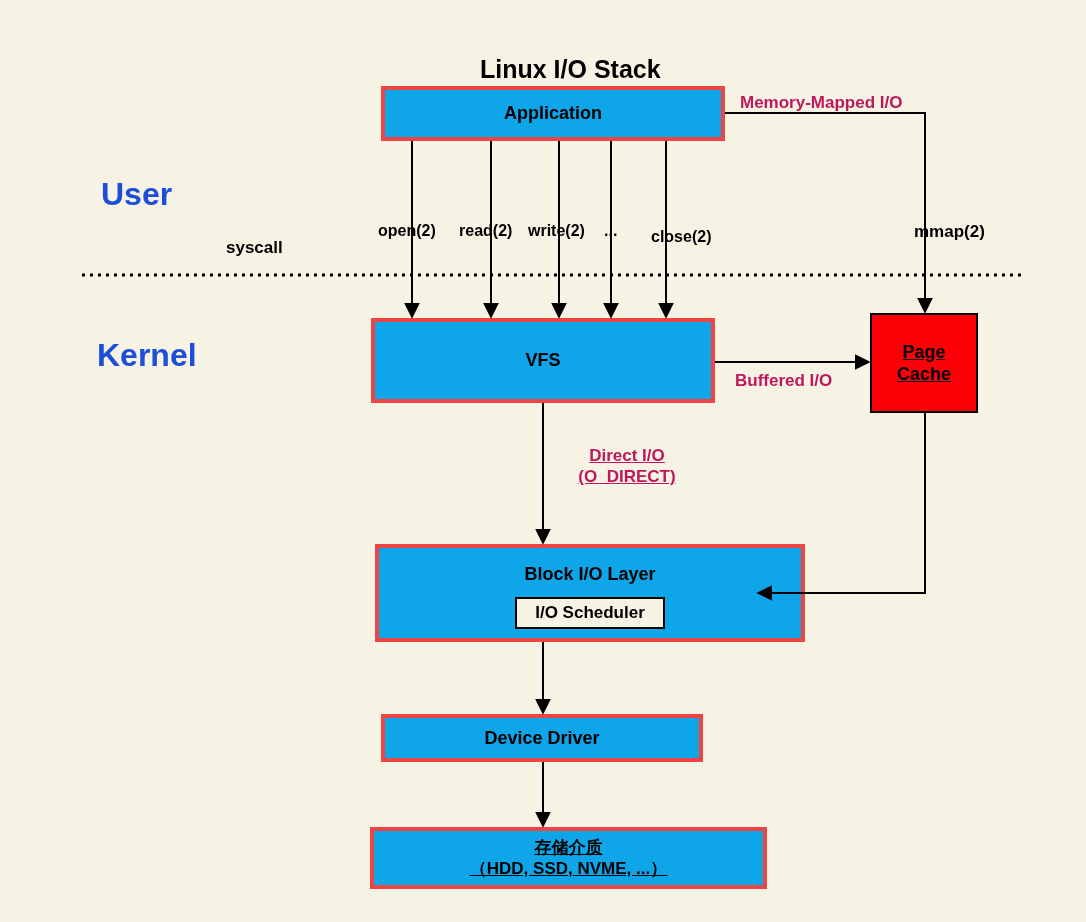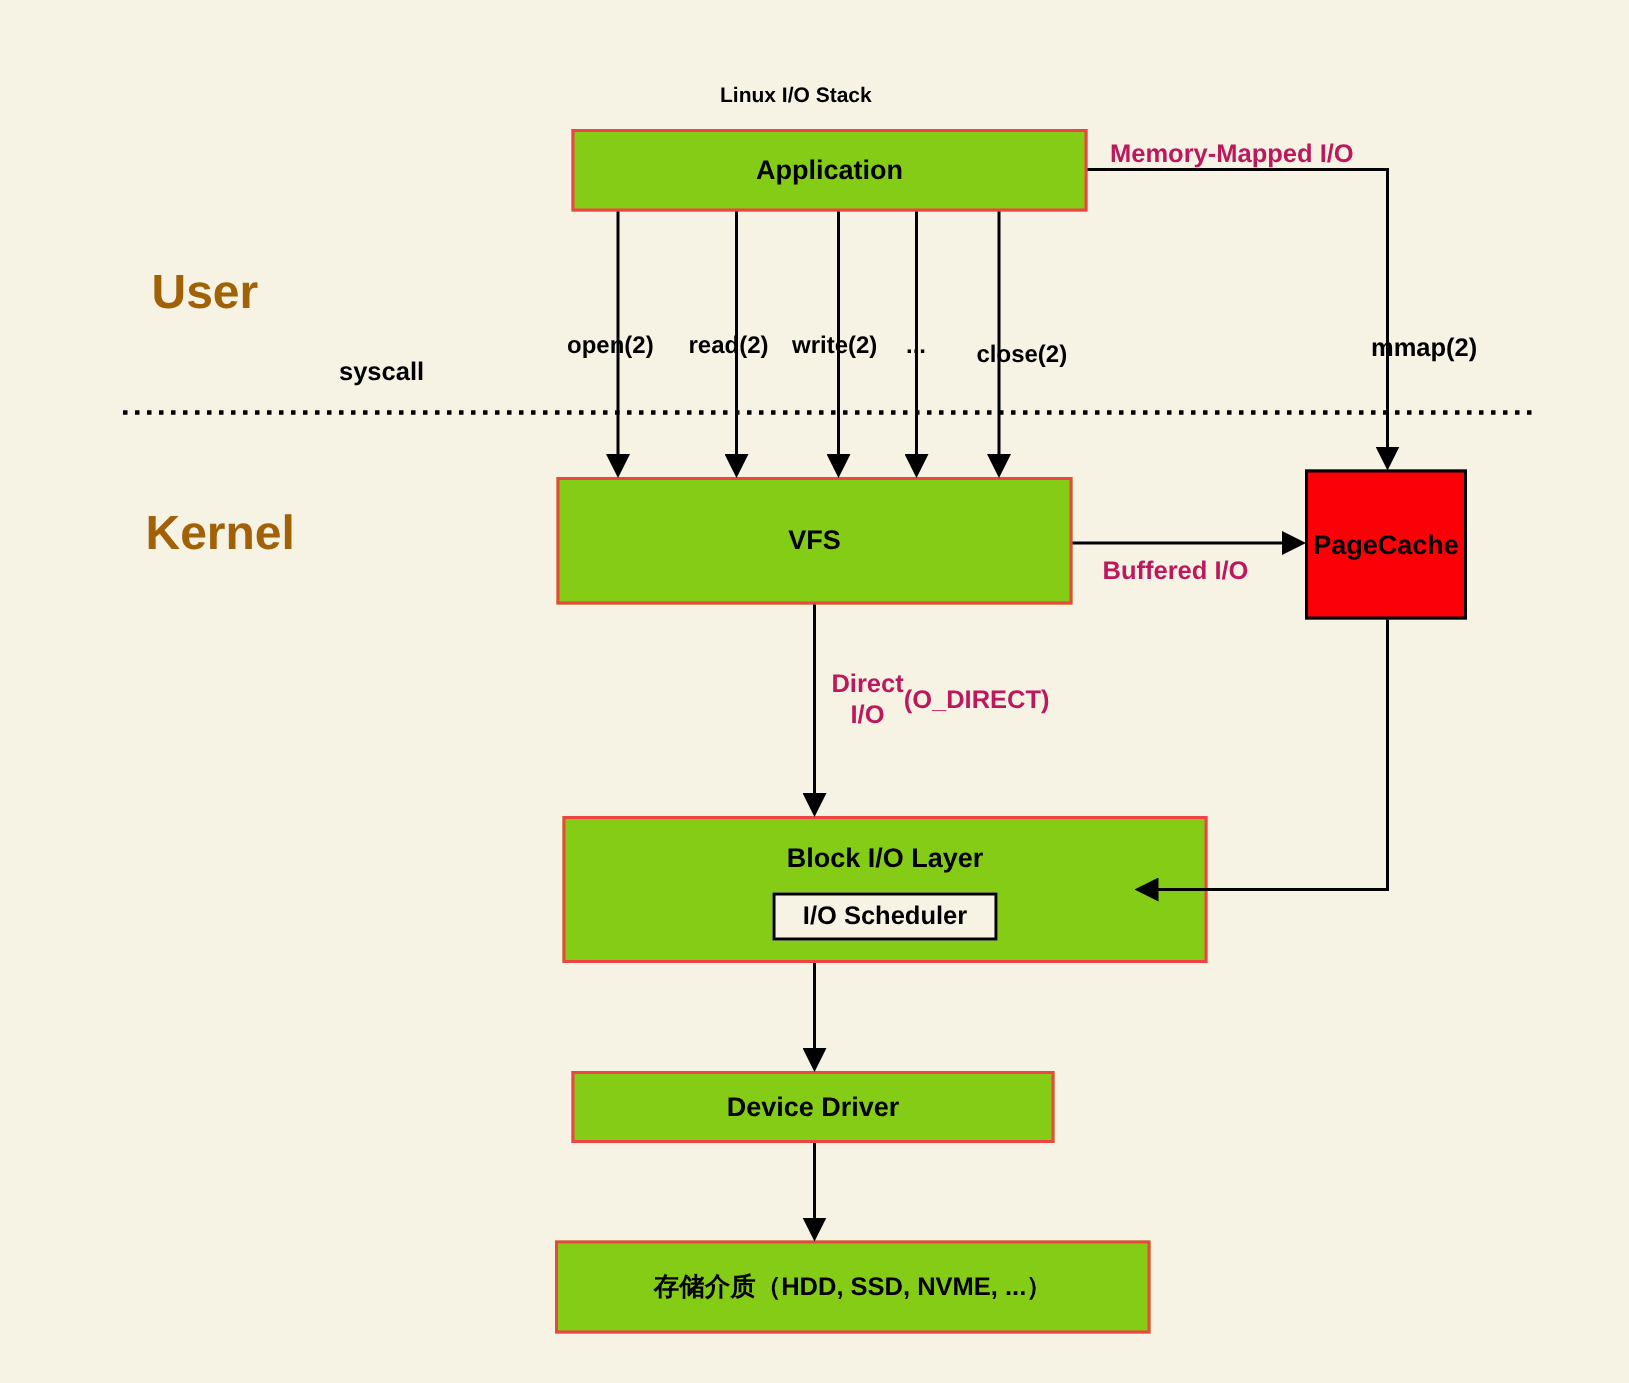--- a/index.html
+++ b/index.html
@@ -10,22 +10,22 @@
     background: #f6f3e5;
     font-family: Arial, "Helvetica Neue", Helvetica, "Microsoft YaHei", "PingFang SC", sans-serif;
   }
   .canvas {
     position: relative;
     width: 1086px;
     height: 922px;
   }
   .box {
     position: absolute;
-    border: 2px solid #ef4444;
-    background: #84cc16;
+    border: 4px solid #ef4444;
+    background: #0ea5e9;
     display: flex;
     align-items: center;
     justify-content: center;
     text-align: center;
     font-weight: bold;
     font-size: 18px;
     box-sizing: border-box;
   }
   .sub-box {
     border: 2px solid #000;
@@ -39,24 +39,24 @@
     border: 2px solid #000;
   }
   .label {
     position: absolute;
     font-size: 17px;
     font-weight: bold;
     color: #000;
     white-space: nowrap;
   }
   .label.blue { color: #be185d; font-weight: bold; }
-  .label.gray { color: #a16207; font-weight: bold; font-size: 32px; }
-  .title-label { font-size: 14px; font-weight: bold; }
+  .label.gray { color: #1d4ed8; font-weight: bold; font-size: 32px; }
+  .title-label { font-size: 25px; font-weight: bold; }
   .small { font-size: 16px; }
-  .center-col { display:flex; align-items:center; justify-content:center; line-height:1.25; }
+  .center-col { display:flex; flex-direction:column; align-items:center; justify-content:center; line-height:1.25;text-decoration:underline; }
   svg.overlay {
     position: absolute;
     left: 0; top: 0;
     width: 1086px; height: 922px;
     pointer-events: none;
   }
 </style>
 </head>
 <body>
 

